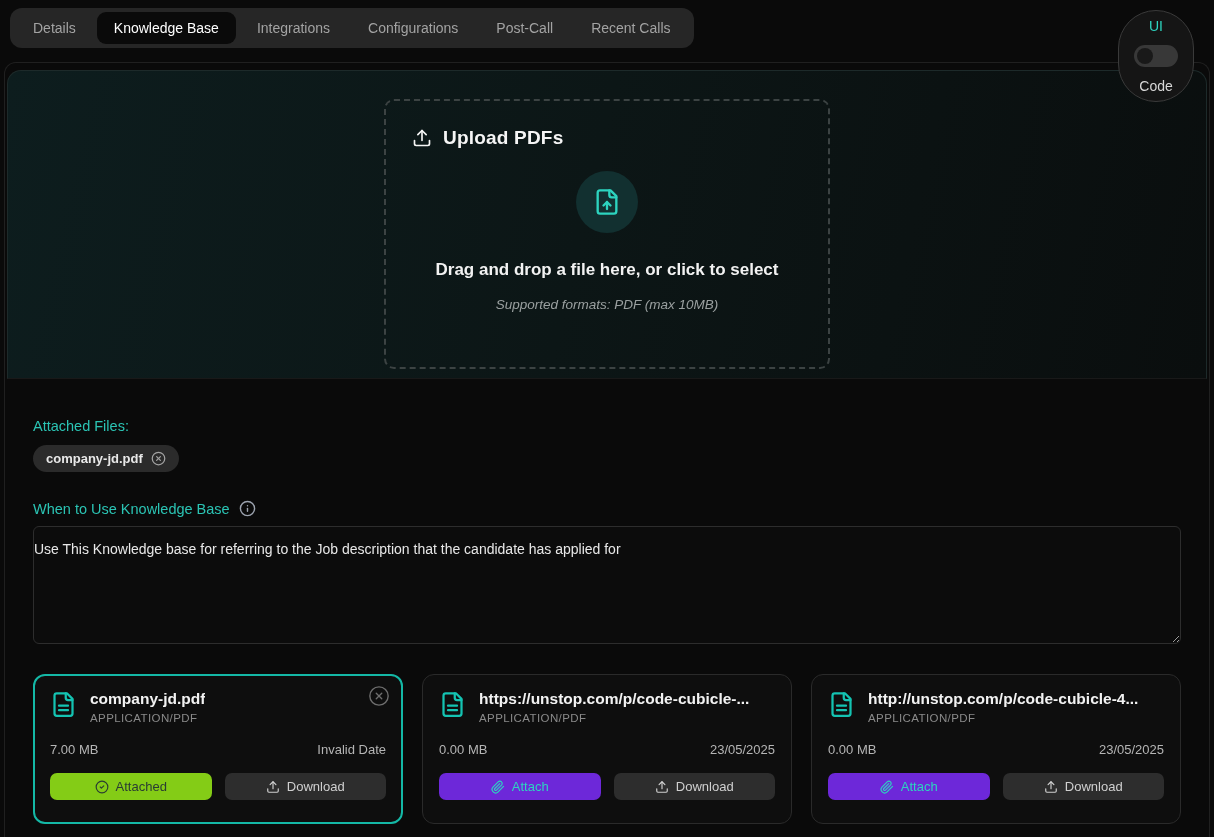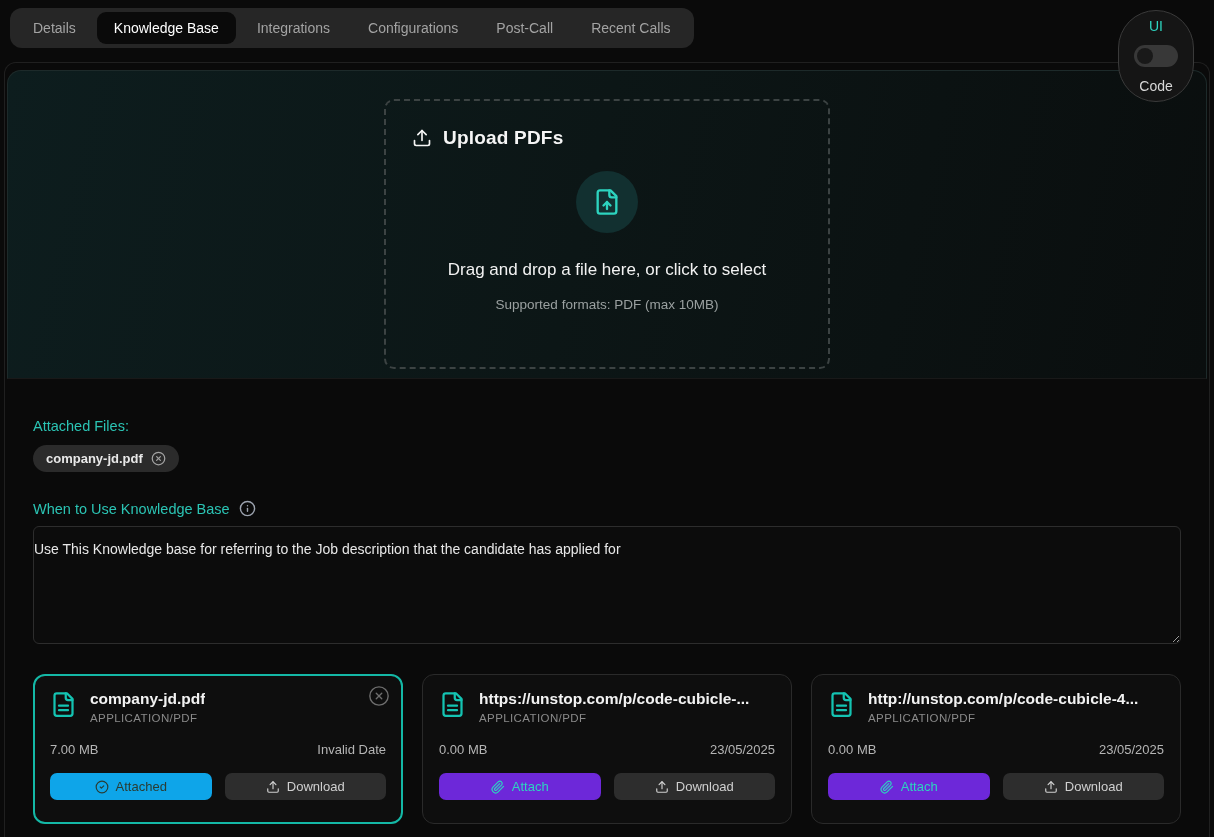--- a/index.html
+++ b/index.html
@@ -21,22 +21,22 @@
 
   
   .hero { margin:7px 2px 0; height:309px; border:1px solid #1d2a2a; border-bottom:1px solid #191919; border-radius:14px 14px 0 0;
           background:linear-gradient(103deg,#0d1d1e 0%,#0c1616 48%,#0a0e0e 100%); }
   .dropzone { width:446px; height:270px; margin:28px auto 0; border:2px dashed #3c4343; border-radius:10px; padding:26px 26px; cursor:pointer; }
   .dz-head { display:flex; align-items:center; gap:11px; color:#f5f5f5; }
   .dz-head h2 { font-size:19px; font-weight:700; letter-spacing:.2px; }
   .dz-head svg { width:20px; height:20px; }
   .dz-circle { width:62px; height:62px; border-radius:50%; background:#123030; color:#2dd4bf; display:flex; align-items:center; justify-content:center; margin:22px auto 0; }
   .dz-circle svg { width:28px; height:28px; }
-  .dz-main { text-align:center; color:#f2f2f2; font-size:17px; font-weight:400; margin-top:27px; }
-  .dz-sub { text-align:center; color:#9aa0a0; font-size:13.5px; margin-top:17px; }
+  .dz-main { text-align:center; color:#f2f2f2; font-size:17px; font-weight:700; margin-top:27px; }
+  .dz-sub { text-align:center; color:#9aa0a0; font-size:13.5px; margin-top:17px;font-style:italic; }
 
   
   .content { padding:0 28px; }
   .teal-label { color:#2bc4b4; font-size:14.5px; font-weight:500; }
   .lbl-attached { margin-top:39px; }
   .chip { display:inline-flex; align-items:center; gap:8px; background:#2b2b2b; border-radius:999px; padding:6px 13px; margin-top:11px; cursor:default; }
   .chip span { color:#e8e8e8; font-size:13px; font-weight:700; }
   .chip svg { width:15px; height:15px; color:#a3a3a3; cursor:pointer; }
   .label-row { display:flex; align-items:center; gap:9px; margin-top:28px; }
   .label-row svg { width:17px; height:17px; color:#9ca3af; }
@@ -50,21 +50,21 @@
   .card-close { position:absolute; top:9px; right:11px; width:22px; height:22px; background:none; border:none; color:#6e6e6e; cursor:pointer; padding:0; }
   .card-close svg { width:22px; height:22px; }
   .card-head { display:flex; gap:13px; align-items:flex-start; }
   .card-head > svg { width:27px; height:27px; color:#14c3b2; flex:none; margin-top:1px; }
   .card-title { color:#f2f2f2; font-size:15.5px; font-weight:700; white-space:nowrap; overflow:hidden; max-width:280px; }
   .card-sub { color:#8a8a8a; font-size:11.5px; letter-spacing:.4px; margin-top:4px; }
   .card-meta { display:flex; justify-content:space-between; color:#b5b5b5; font-size:13px; margin-top:18px; }
   .card-actions { display:flex; gap:13px; margin-top:16px; }
   .btn { flex:1; height:27px; border:none; border-radius:7px; font-size:13px; font-family:inherit; display:flex; align-items:center; justify-content:center; gap:7px; cursor:pointer; }
   .btn svg { width:14px; height:14px; }
-  .btn-attached { background:#0ea5e9; color:#2a3c33; font-weight:500; }
+  .btn-attached { background:#84cc16; color:#2a3c33; font-weight:500; }
   .btn-attach { background:#6d28d9; color:#2dd4bf; font-weight:500; }
   .btn-download { background:#2d2d2d; color:#d0d0d0; }
 </style>
 </head>
 <body>
 
 <div class="topbar">
   <div class="tabs">
     <button class="tab">Details</button>
     <button class="tab active">Knowledge Base</button>

